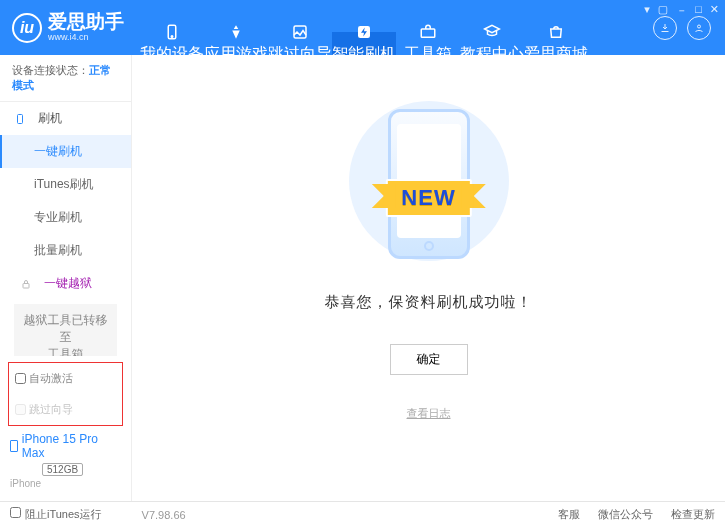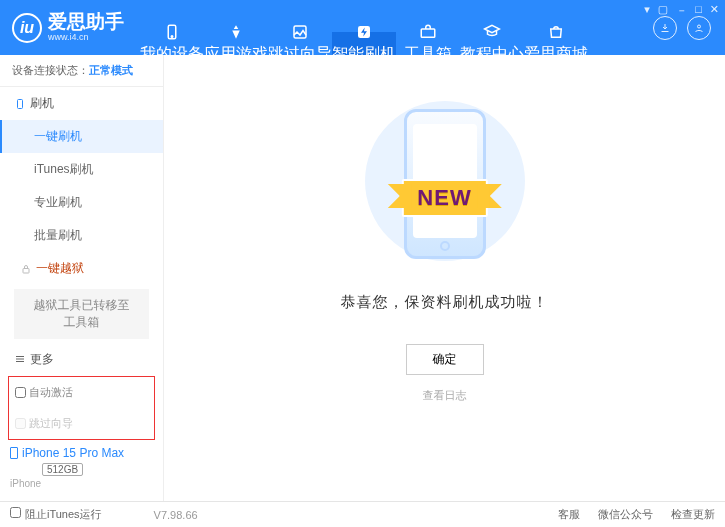--- a/index.html
+++ b/index.html
@@ -20,62 +20,62 @@
 .window-controls { position: absolute; top: 3px; right: 6px; display: flex; gap: 8px; font-size: 11px; }
 .wc-item { cursor: pointer; opacity: 0.85; color: #fff; }
 
 .header-right { display: flex; gap: 10px; padding-right: 14px; }
 .hr-circle { width: 24px; height: 24px; border: 1.5px solid #fff; border-radius: 50%; opacity: 0.85; display: flex; align-items: center; justify-content: center; cursor: pointer; }
 
 .body-area { display: flex; height: calc(100% - 55px - 26px); }
 .status-bar { font-size: 11px; padding: 8px 12px; color: #666; border-bottom: 1px solid #eee; width: 100%; }
 .status-bar b { color: #2b8afd; }
 
-.left-col { width: 164px; border-right: 1px solid #eee; display: flex; flex-direction: column; }
+.left-col { width: 132px; border-right: 1px solid #eee; display: flex; flex-direction: column; }
 .sidebar { flex: 1; overflow: auto; font-size: 12px; }
-.side-section { padding: 8px 14px; display: flex; align-items: center; gap: 4px; color: #555; cursor: pointer; }
+.side-section { padding: 8px 14px; display: flex; align-items: center; gap: 12px; color: #555; cursor: pointer; }
 .side-section.head { font-weight: normal; }
 .side-sub { padding: 8px 14px 8px 34px; color: #666; cursor: pointer; }
 .side-sub.active { background: #eaf3ff; border-left: 2px solid #2b8afd; color: #2b8afd; padding-left: 32px; }
 .side-sub.note { background: #f5f5f5; color: #888; text-align: center; margin: 4px 14px; padding: 8px; line-height: 1.4; }
-.lock-head { color: #c2410c; padding-left: 20px; }
+.lock-head { color: #a21caf; padding-left: 20px; }
 
 .sidebar-bottom { padding: 6px 8px; font-size: 11px; }
 .redbox { border: 1.5px solid #e33; padding: 8px 6px; display: flex; gap: 16px; color: #888; flex-direction: column; }
 .redbox label { display: flex; align-items: center; gap: 3px; }
 .redbox input { width: 11px; height: 11px; }
 .disabled-check { opacity: 0.5; }
 .device-info { padding: 6px 2px; }
 .device-name { color: #2b8afd; font-size: 12px; display: flex; align-items: center; gap: 4px; }
 .phone-mini { width: 8px; height: 12px; border: 1px solid #2b8afd; border-radius: 1px; display: inline-block; }
 .storage-badge { display: inline-block; border: 1px solid #aaa; border-radius: 2px; padding: 0 4px; font-size: 10px; color: #666; margin-top: 3px; margin-left: 32px; }
 .device-type { font-size: 10px; color: #aaa; margin-top: 2px; }
 
 .main { flex: 1; display: flex; flex-direction: column; align-items: center; padding-top: 36px; position: relative; }
 .illustration { width: 160px; height: 180px; position: relative; display: flex; justify-content: center; }
 .circle-bg { width: 160px; height: 160px; background: #e9f3ff; border-radius: 50%; position: absolute; top: 10px; }
 .phone-body { width: 82px; height: 150px; background: linear-gradient(#f8fbff,#cfe6ff); border: 3px solid #bcd9ff; border-radius: 12px; position: relative; z-index: 2; top: 18px; }
 .phone-screen { position: absolute; inset: 12px 6px 18px 6px; background: #fff; border-radius: 4px; }
 .phone-home { position: absolute; bottom: 5px; left: 50%; transform: translateX(-50%); width: 10px; height: 10px; border: 2px solid #bcd9ff; border-radius: 50%; }
 .ribbon { position: absolute; top: 88px; left: 50%; transform: translateX(-50%); z-index: 3; }
-.ribbon-main { background: #ffc934; color: #701a75; font-weight: 900; font-size: 22px; padding: 4px 14px; letter-spacing: 1px; border-radius: 2px; border: 2px solid #fff; text-shadow: 0 1px 0 #e0a800; position: relative; }
+.ribbon-main { background: #ffc934; color: #1d4ed8; font-weight: 900; font-size: 22px; padding: 4px 14px; letter-spacing: 1px; border-radius: 2px; border: 2px solid #fff; text-shadow: 0 1px 0 #e0a800; position: relative; }
 .ribbon-main::before, .ribbon-main::after { content:""; position:absolute; width: 0; height: 0; border: 12px solid #ffc934; top: 3px;}
 .ribbon-main::before { left: -16px; border-left-color: transparent; }
 .ribbon-main::after { right: -16px; border-right-color: transparent; }
 
 .success-text { font-size: 15px; color: #333; margin-top: 22px; letter-spacing: 1px; }
 .ok-btn { margin-top: 32px; border: 1px solid #ccc; background: #fff; padding: 6px 26px; font-size: 12px; cursor: pointer; }
-.log-link { margin-top: 13px; font-size: 11px; color: #aaa; cursor: pointer; }
+.log-link { margin-top: 31px; font-size: 11px; color: #aaa; cursor: pointer; text-decoration: underline; }
 
 .footer { height: 26px; border-top: 1px solid #e5e5e5; display: flex; align-items: center; font-size: 11px; color: #666; padding: 0 10px; }
 .footer label { display: flex; align-items: flex-start; gap: 4px; }
 .footer input { width: 11px; height: 11px; }
 .footer-spacer { flex: 1; }
 .footer-item { margin-left: 18px; cursor: pointer; }
-.version { color: #999; margin-left: 52px; }
+.version { color: #999; margin-left: 40px; }
 
 svg { display: block; }
 </style>
 </head>
 <body>
 
 <div class="header">
   <div class="logo-area">
     <div class="logo-circle">iu</div>
     <div class="logo-text">

